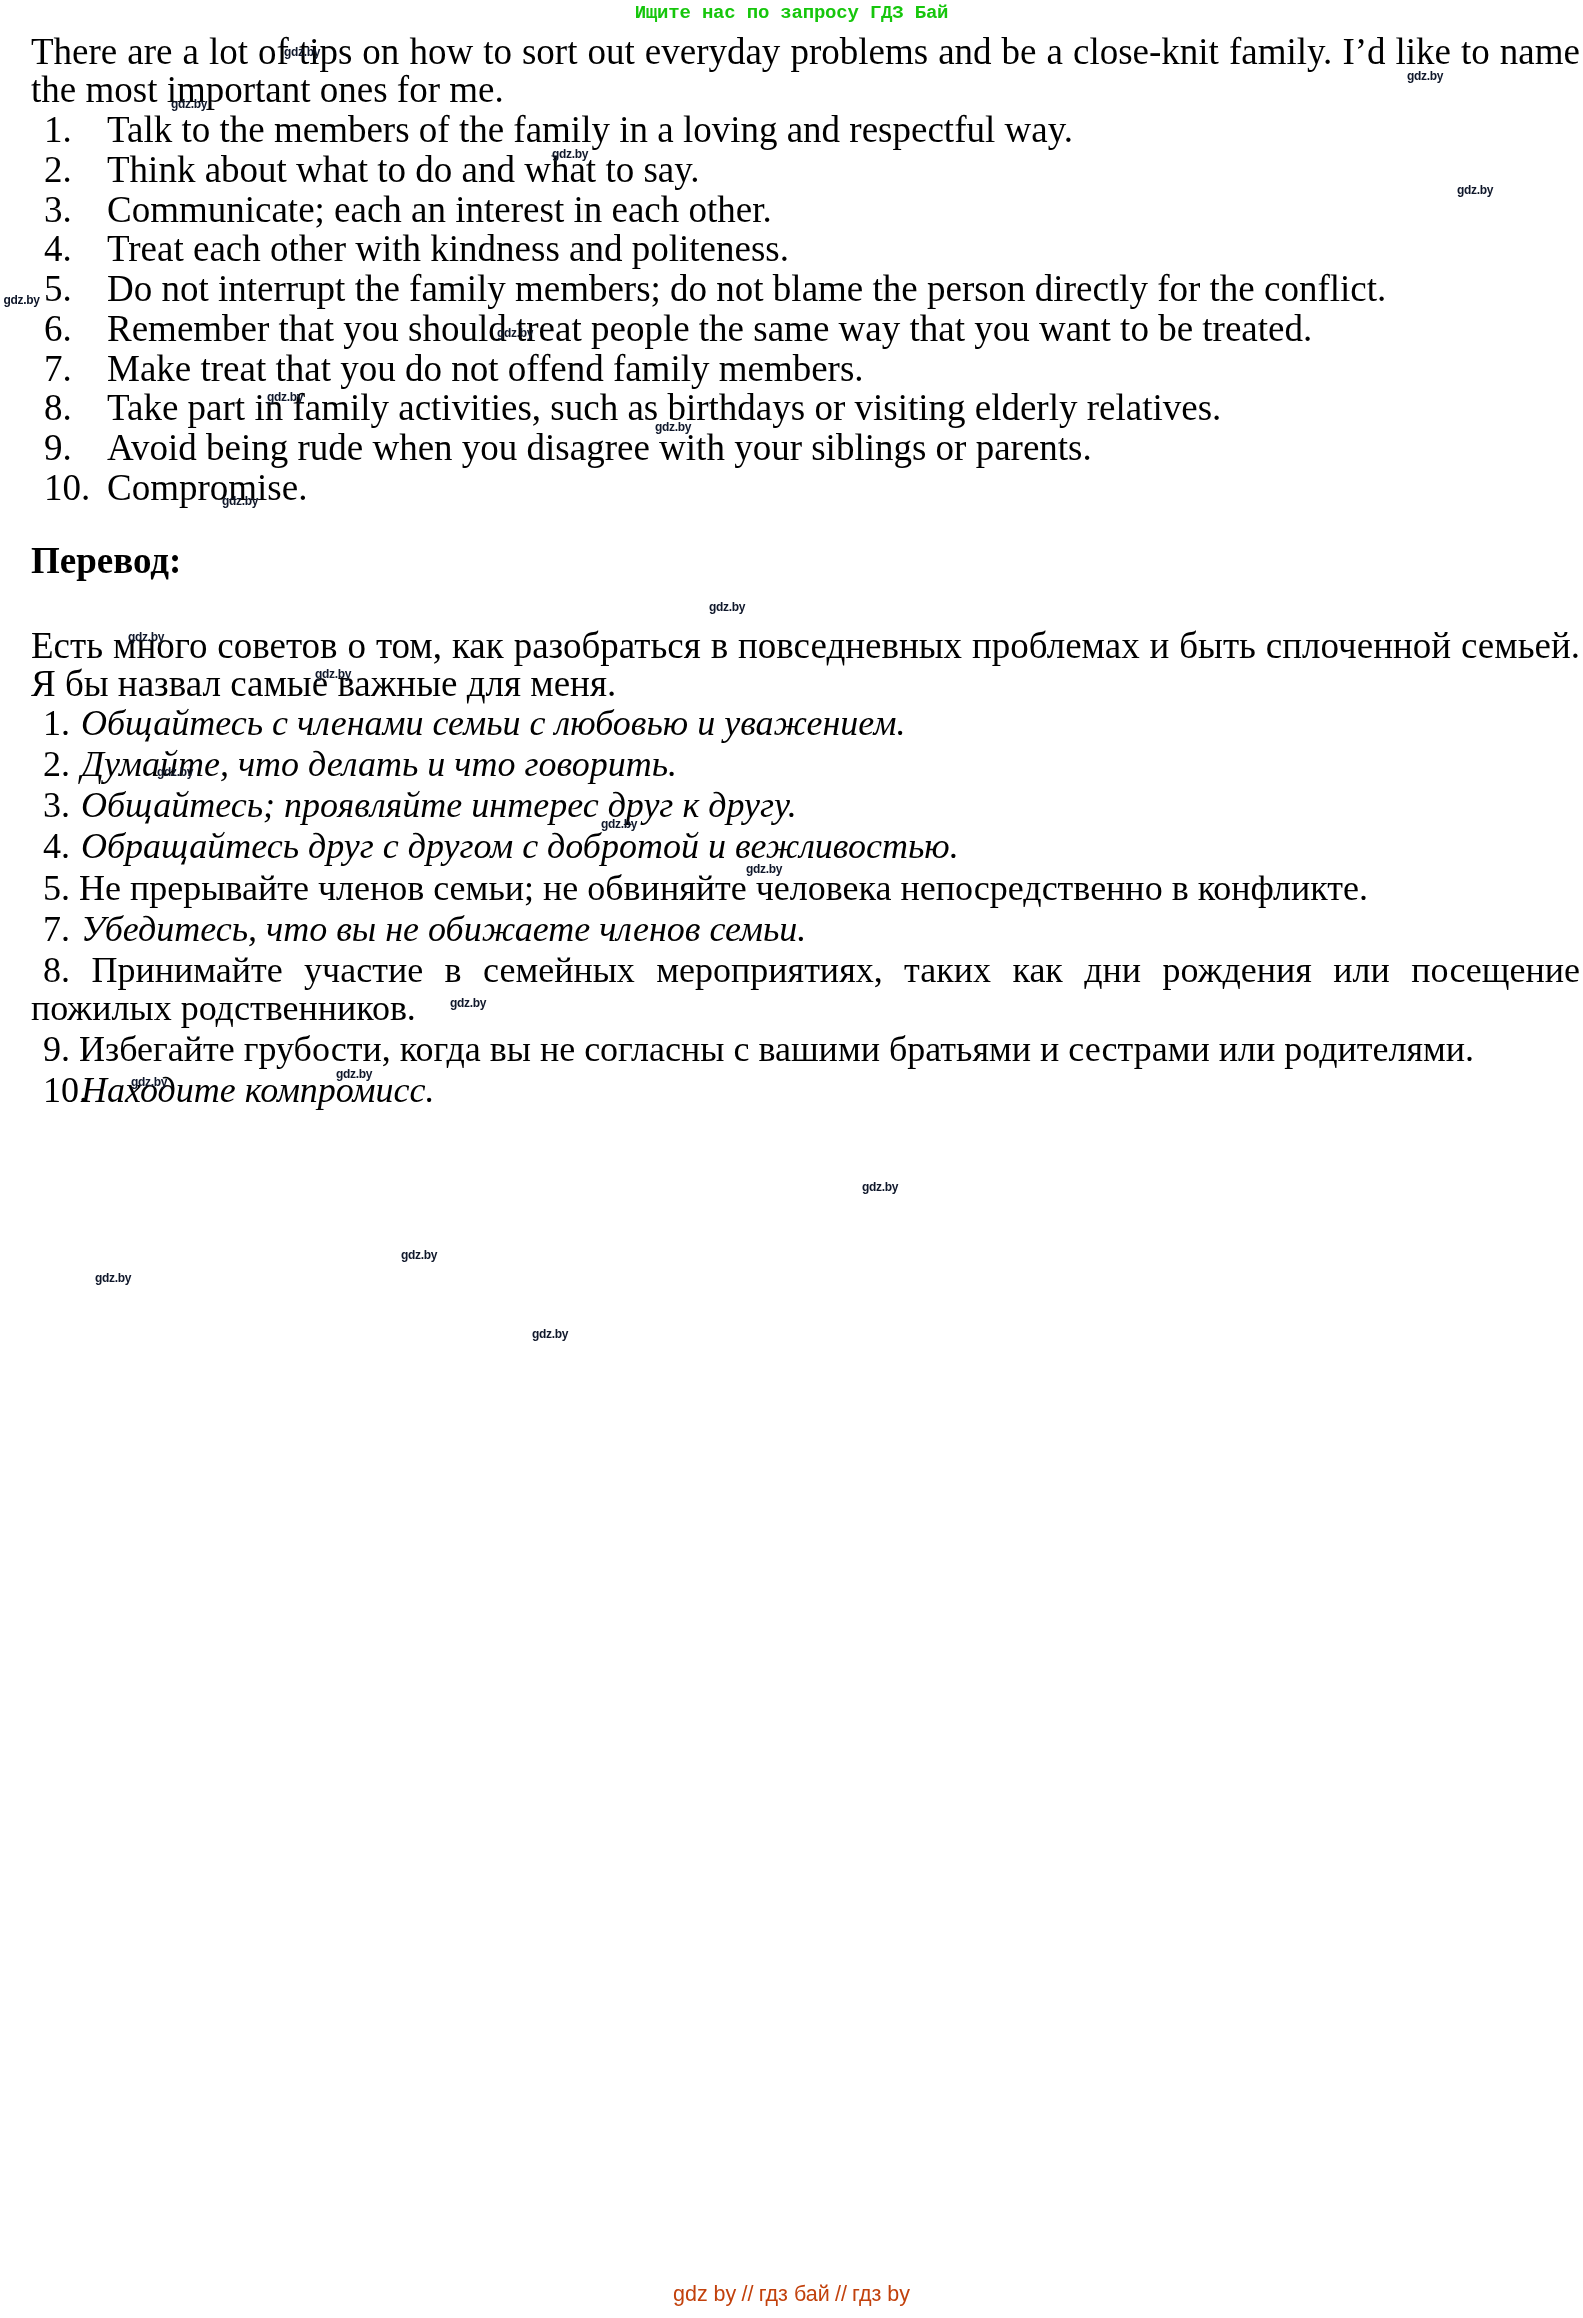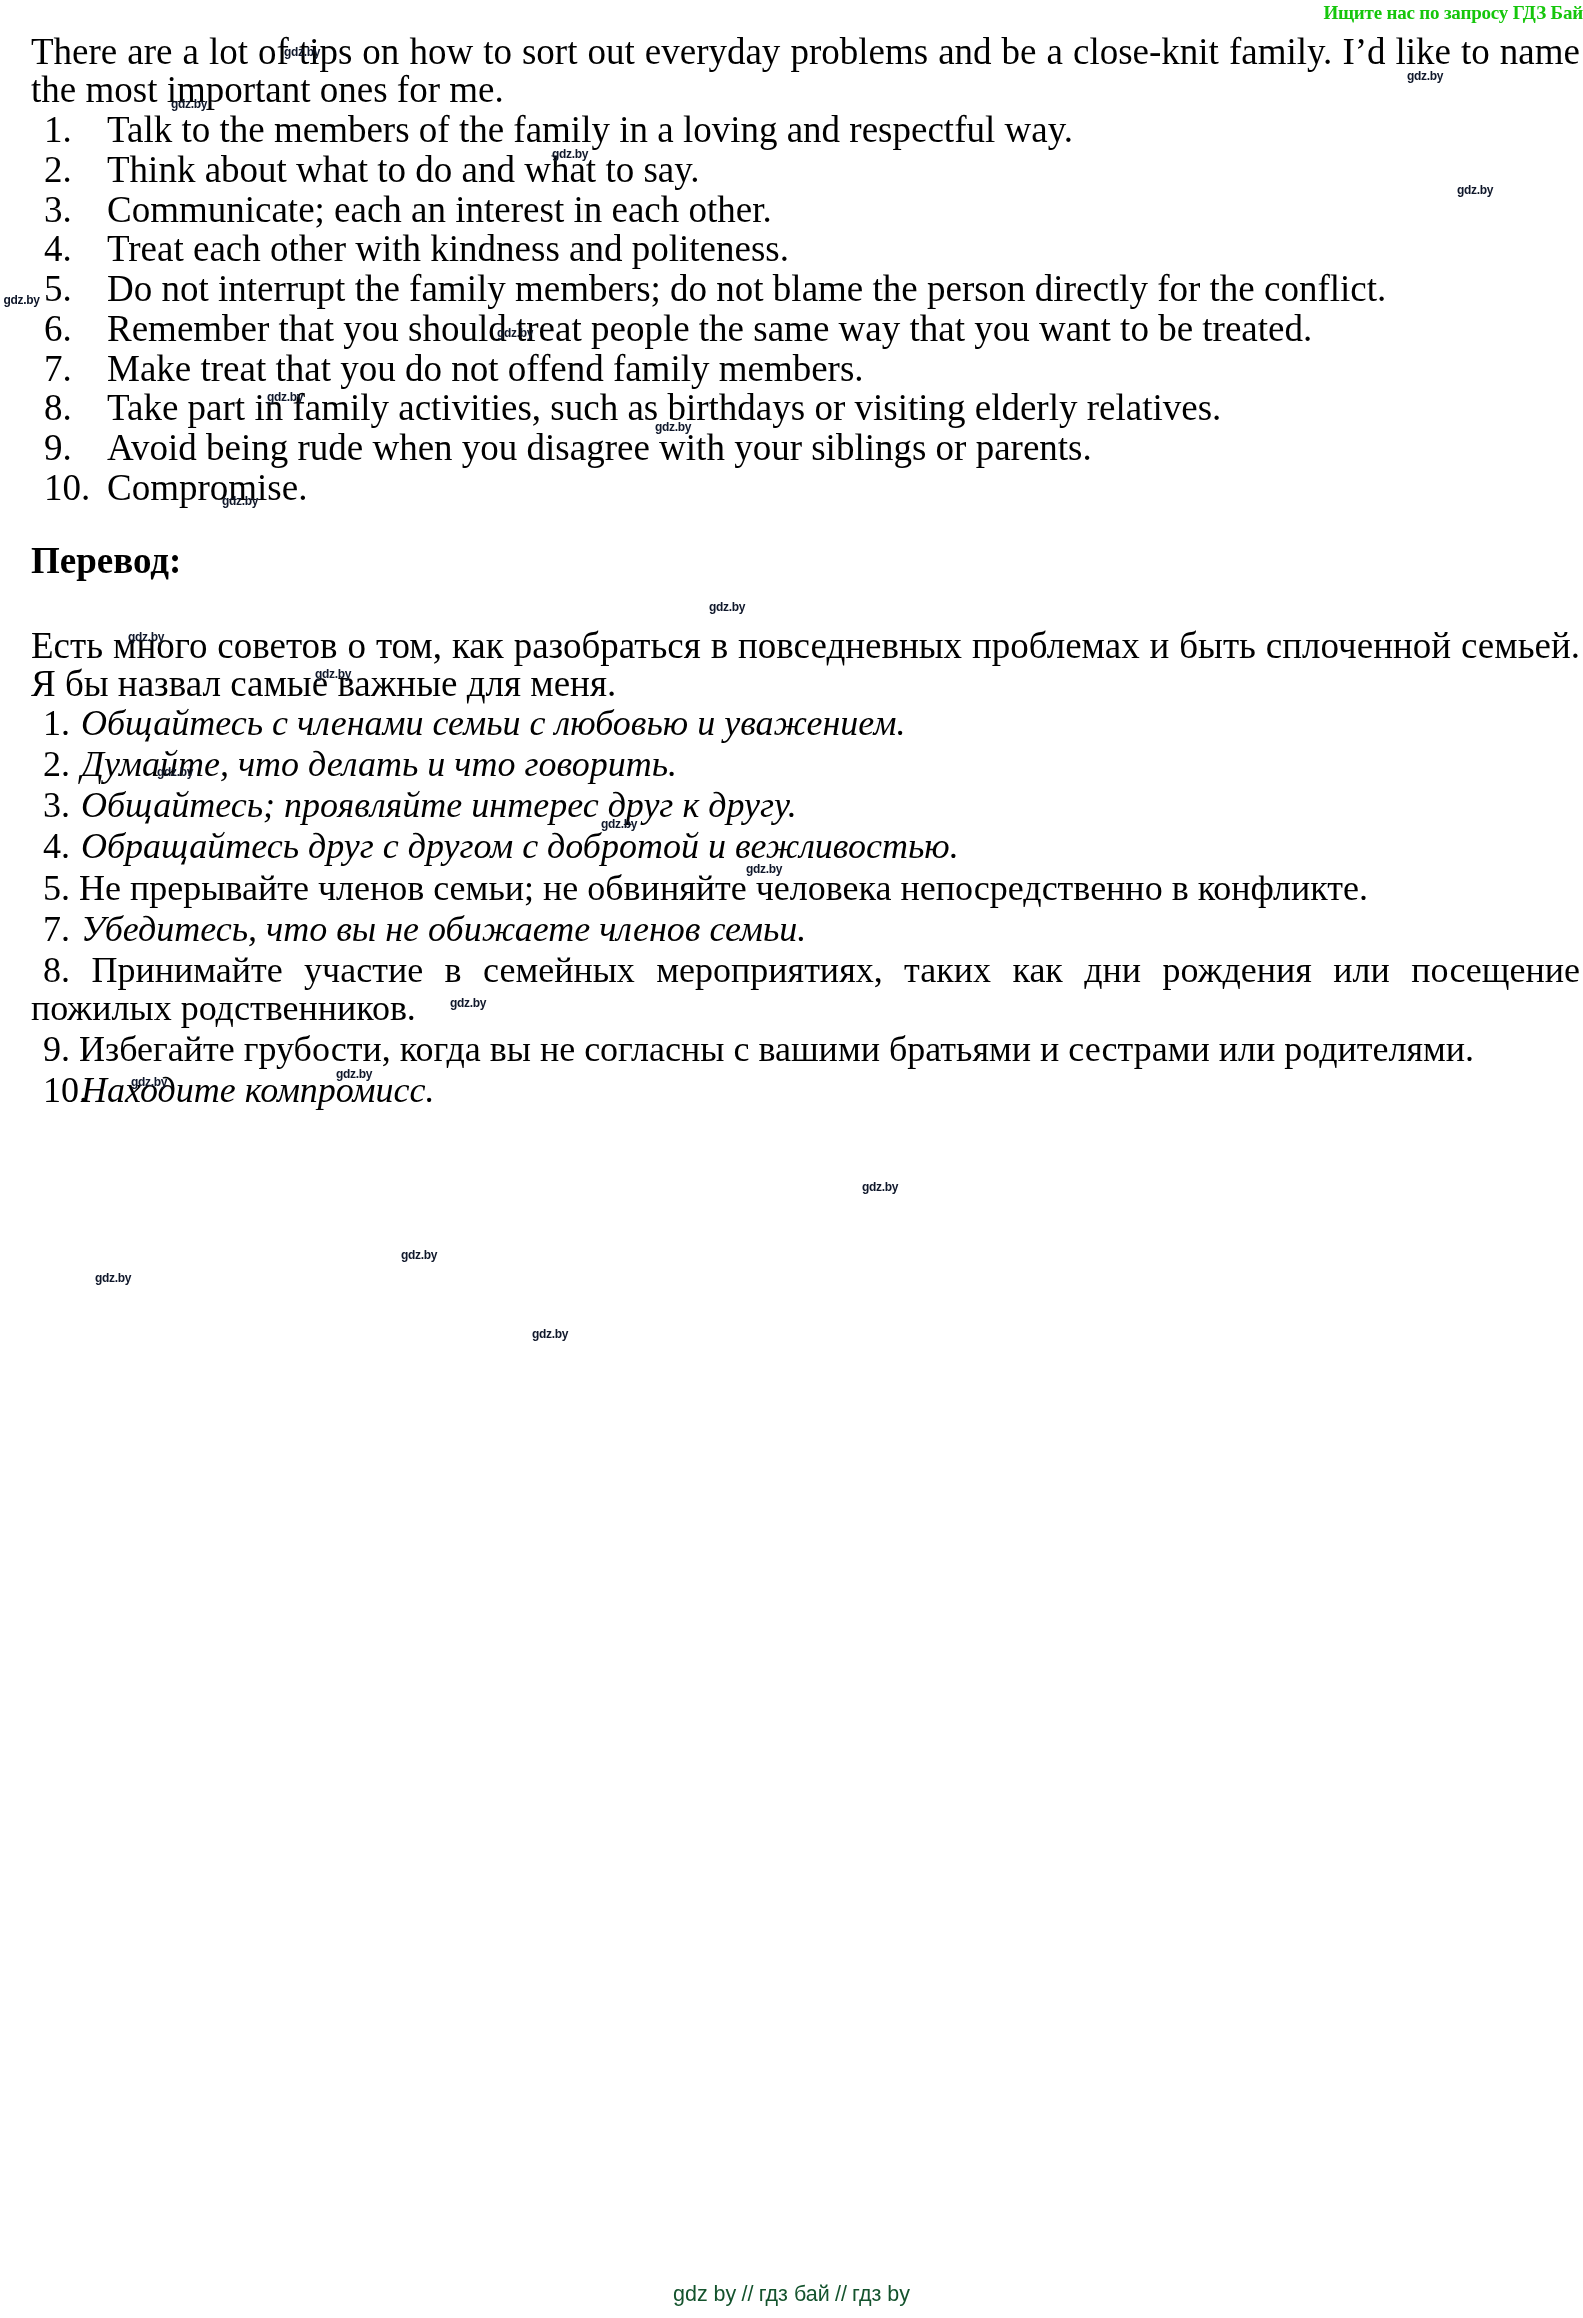--- a/index.html
+++ b/index.html
@@ -25,22 +25,22 @@
     height: 2319px;
     background: #ffffff;
   }
 
   
   .promo-banner {
     position: absolute;
     left: 0;
     top: 1.7px;
     width: 1583px;
-    text-align: right;
-    font-family: Liberation Serif, serif;
+    text-align: center;
+    font-family: Liberation Mono, monospace;
     font-size: 19px;
     font-weight: 700;
     letter-spacing: -0.2px;
     color: #16c60c;
     white-space: nowrap;
   }
 
   
   .content {
     position: absolute;
@@ -155,21 +155,21 @@
 
   
   .footer {
     position: absolute;
     left: 0;
     top: 2282px;
     width: 1583px;
     text-align: center;
     font-family: "Liberation Sans", "DejaVu Sans", sans-serif;
     font-size: 21.5px;
-    color: #14532d;
+    color: #c2410c;
     white-space: nowrap;
   }
   .footer .sep { padding: 0 5.2px; }
 </style>
 </head>
 <body>
 
 <div class="page">
 
   <div class="promo-banner">Ищите нас по запросу ГДЗ Бай</div>

